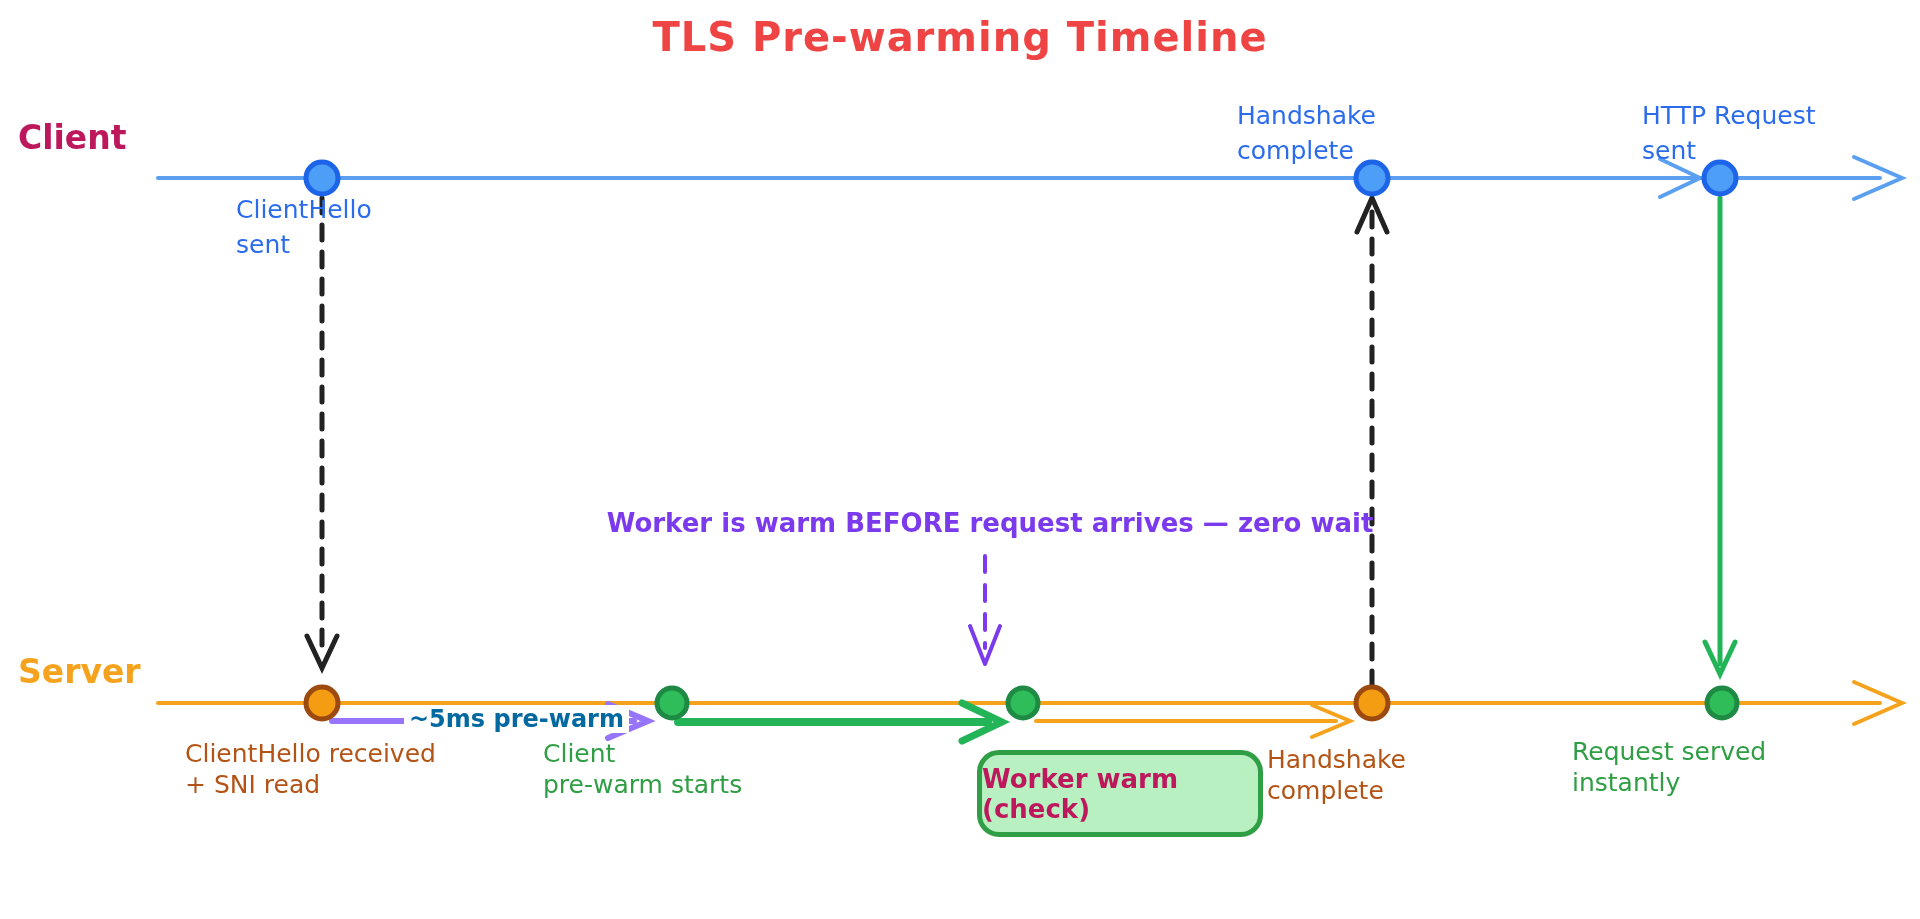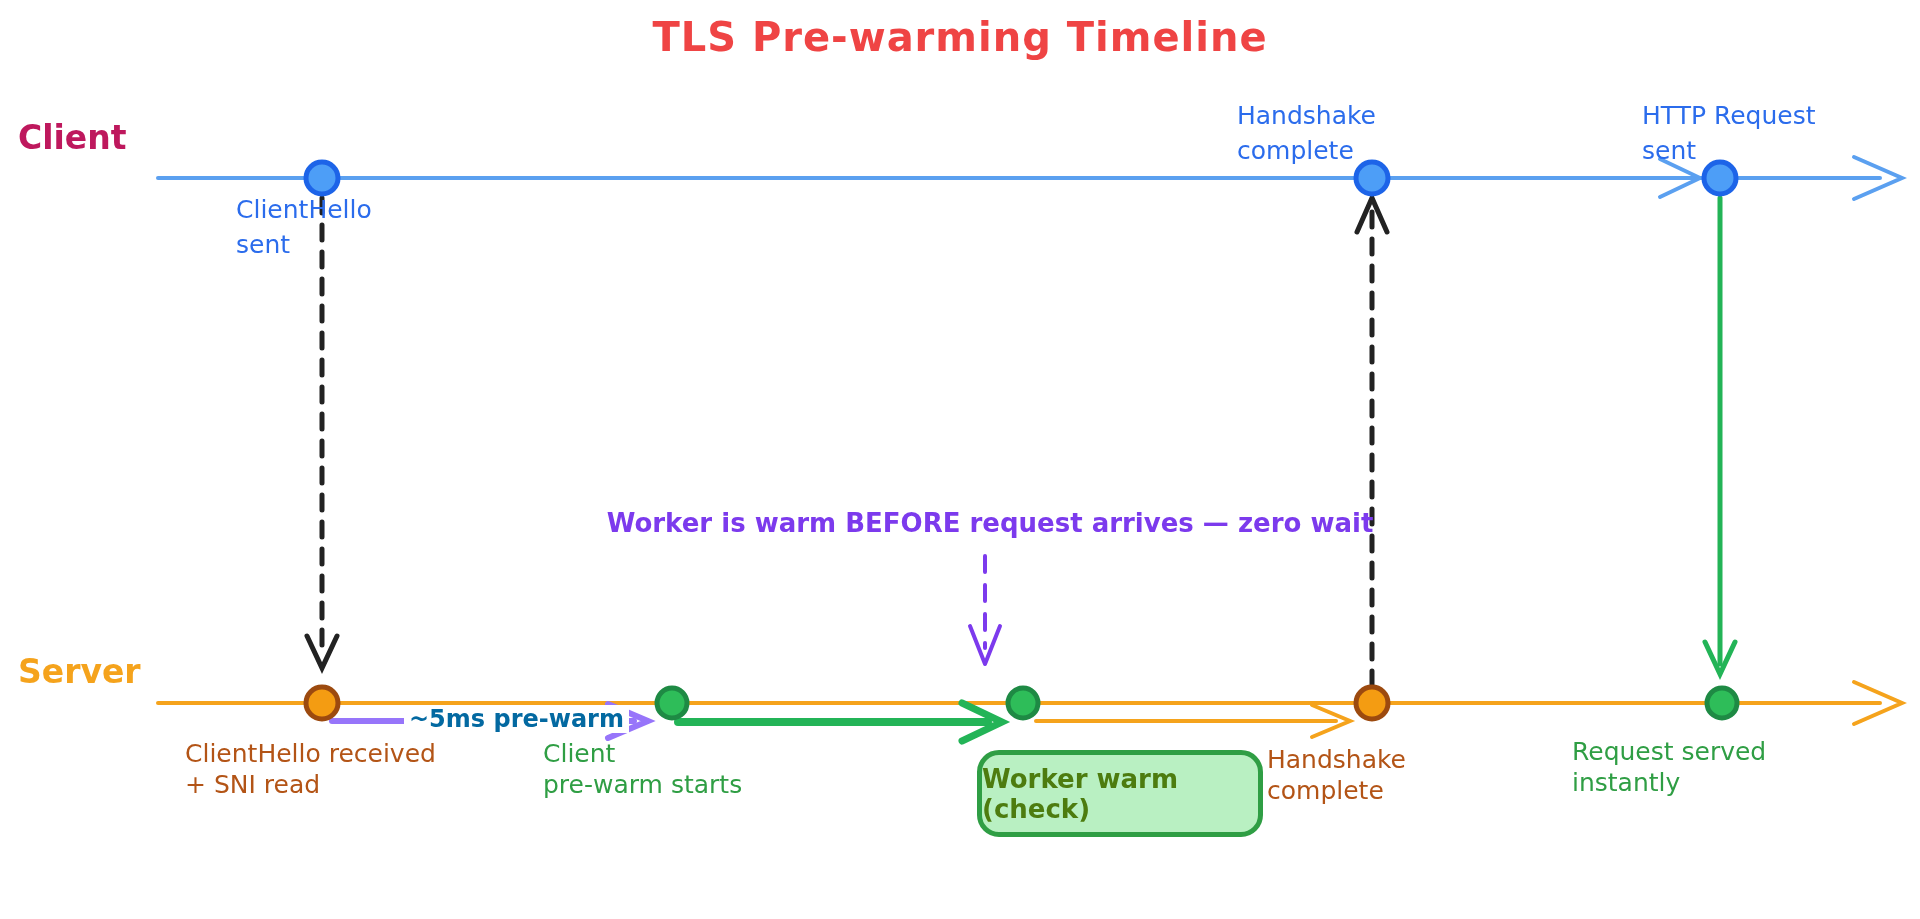--- a/index.html
+++ b/index.html
@@ -30,21 +30,21 @@
   .zero-wait{
     left:990px;top:508px;transform:translateX(-50%);
     font-size:26px;color:#7c3aed;font-weight:bold;
   }
   .prewarm-arrow-label{
     left:404px;top:705px;font-size:24px;color:#0369a1;font-weight:bold;
     background:#ffffff;padding:0 5px;
   }
   .badge{
     position:absolute;display:flex;align-items:center;justify-content:center;
-    background:#b9f0c2;color:#4d7c0f;font-size:26px;font-weight:bold;
+    background:#b9f0c2;color:#be185d;font-size:26px;font-weight:bold;
     border:5px solid #2f9e44;border-radius:22px;box-sizing:border-box;
   }
   .badge-worker-warm{left:977px;top:750px;width:286px;height:87px;}
   .badge-cold-start{left:1574px;top:820px;width:311px;height:81px;border-width:6px;border-color:#1e7e3c;border-radius:26px;font-size:27px;}
 </style>
 </head>
 <body>
 
 <div class="canvas">
 

